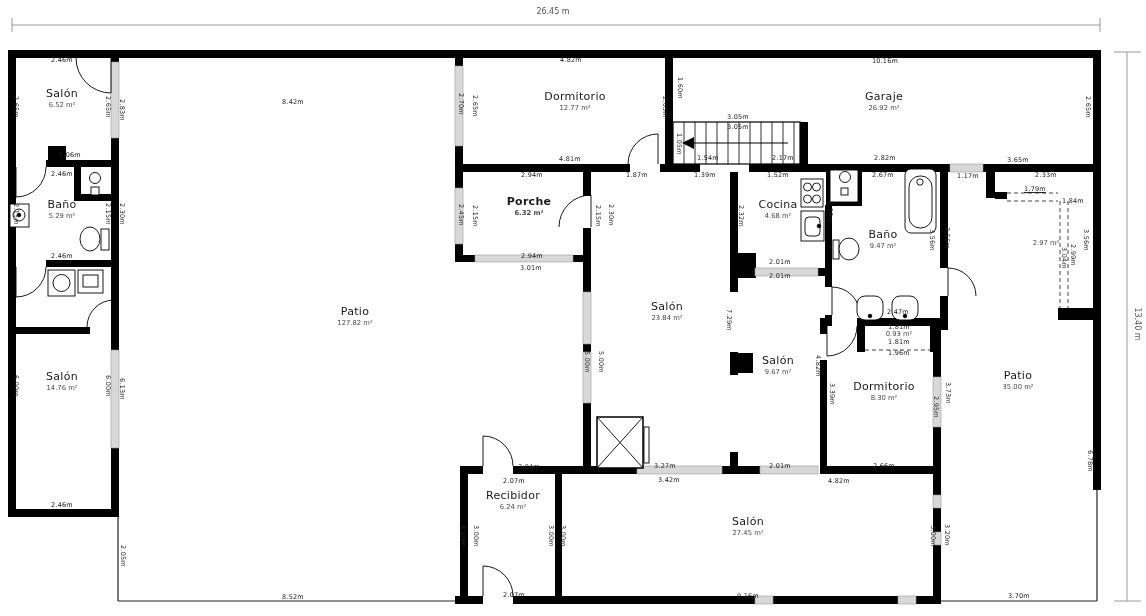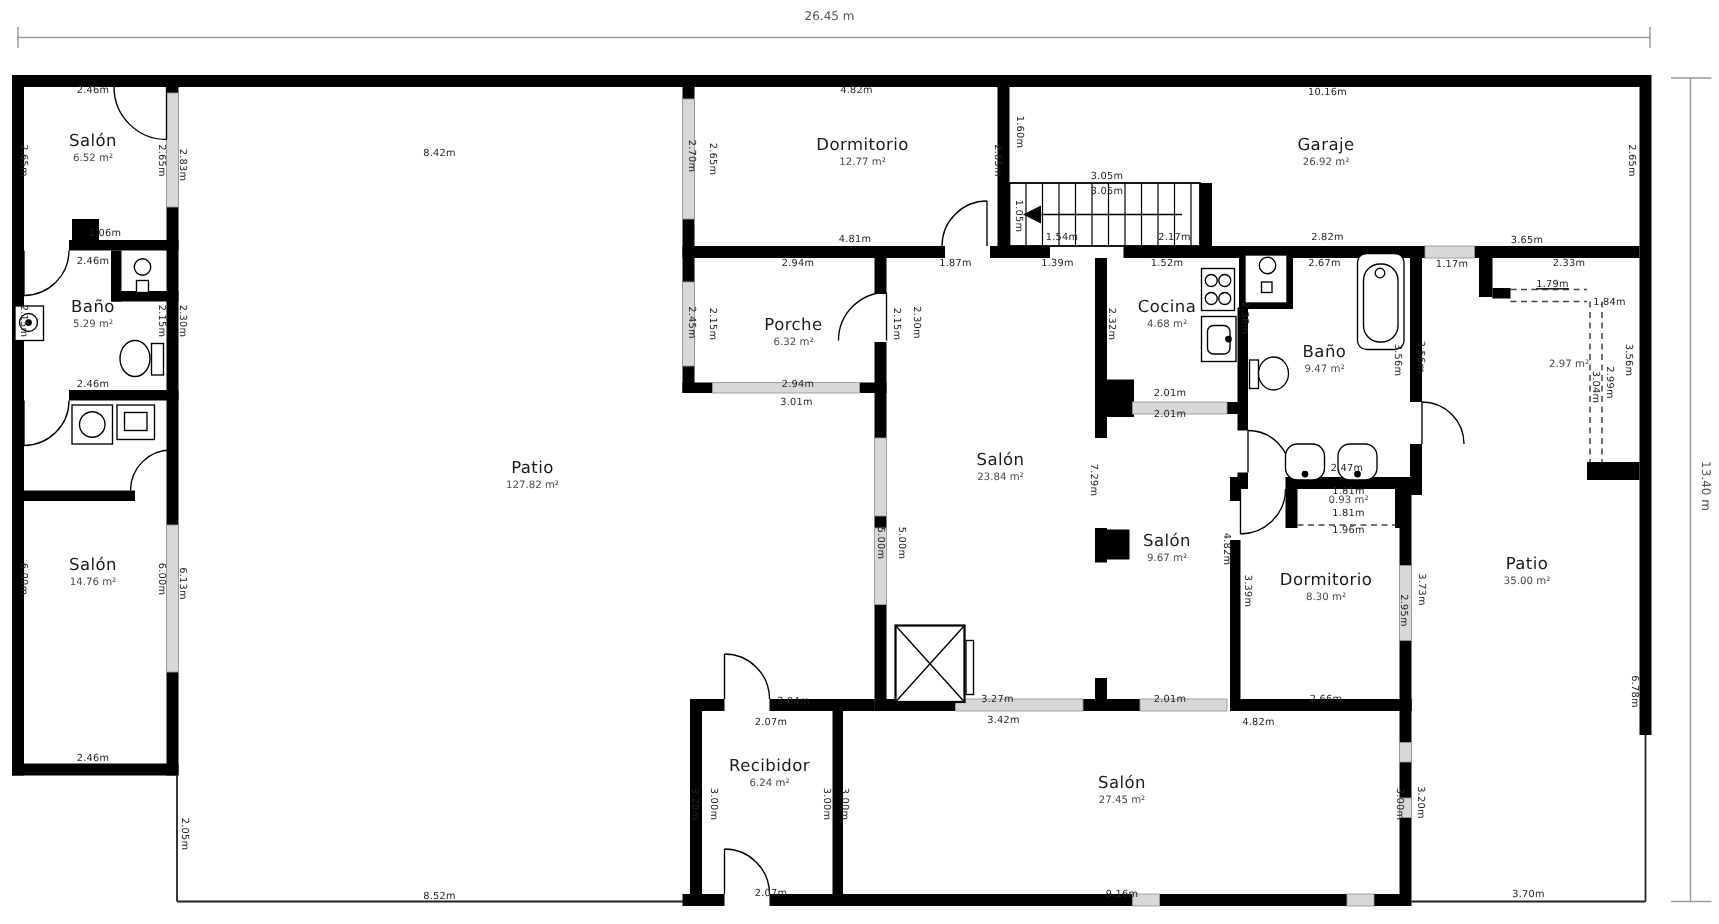--- a/index.html
+++ b/index.html
@@ -278,21 +278,21 @@
         <span class="rarea">127.82 m²</span>
       </div>
       <div class="room" style="left: 575px; top: 102px;">
         <span class="rname">Dormitorio</span>
         <span class="rarea">12.77 m²</span>
       </div>
       <div class="room" style="left: 884px; top: 102px;">
         <span class="rname">Garaje</span>
         <span class="rarea">26.92 m²</span>
       </div>
-      <div class="room" style="left: 529px; top: 222px;">
+      <div class="room" style="left: 529px; top: 207px; font-weight: bold;">
         <span class="rname">Porche</span>
         <span class="rarea">6.32 m²</span>
       </div>
       <div class="room" style="left: 778px; top: 210px;">
         <span class="rname">Cocina</span>
         <span class="rarea">4.68 m²</span>
       </div>
       <div class="room" style="left: 883px; top: 240px;">
         <span class="rname">Baño</span>
         <span class="rarea">9.47 m²</span>
@@ -306,21 +306,21 @@
         <span class="rarea">9.67 m²</span>
       </div>
       <div class="room" style="left: 884px; top: 392px;">
         <span class="rname">Dormitorio</span>
         <span class="rarea">8.30 m²</span>
       </div>
       <div class="room" style="left: 1018px; top: 381px;">
         <span class="rname">Patio</span>
         <span class="rarea">35.00 m²</span>
       </div>
-      <div class="room" style="left: 513px; top: 516px;">
+      <div class="room" style="left: 513px; top: 501px;">
         <span class="rname">Recibidor</span>
         <span class="rarea">6.24 m²</span>
       </div>
       <div class="room" style="left: 748px; top: 527px;">
         <span class="rname">Salón</span>
         <span class="rarea">27.45 m²</span>
       </div>
       <div class="room" style="left: 1046px; top: 243px;">
         <span class="rarea">2.97 m²</span>
       </div>

